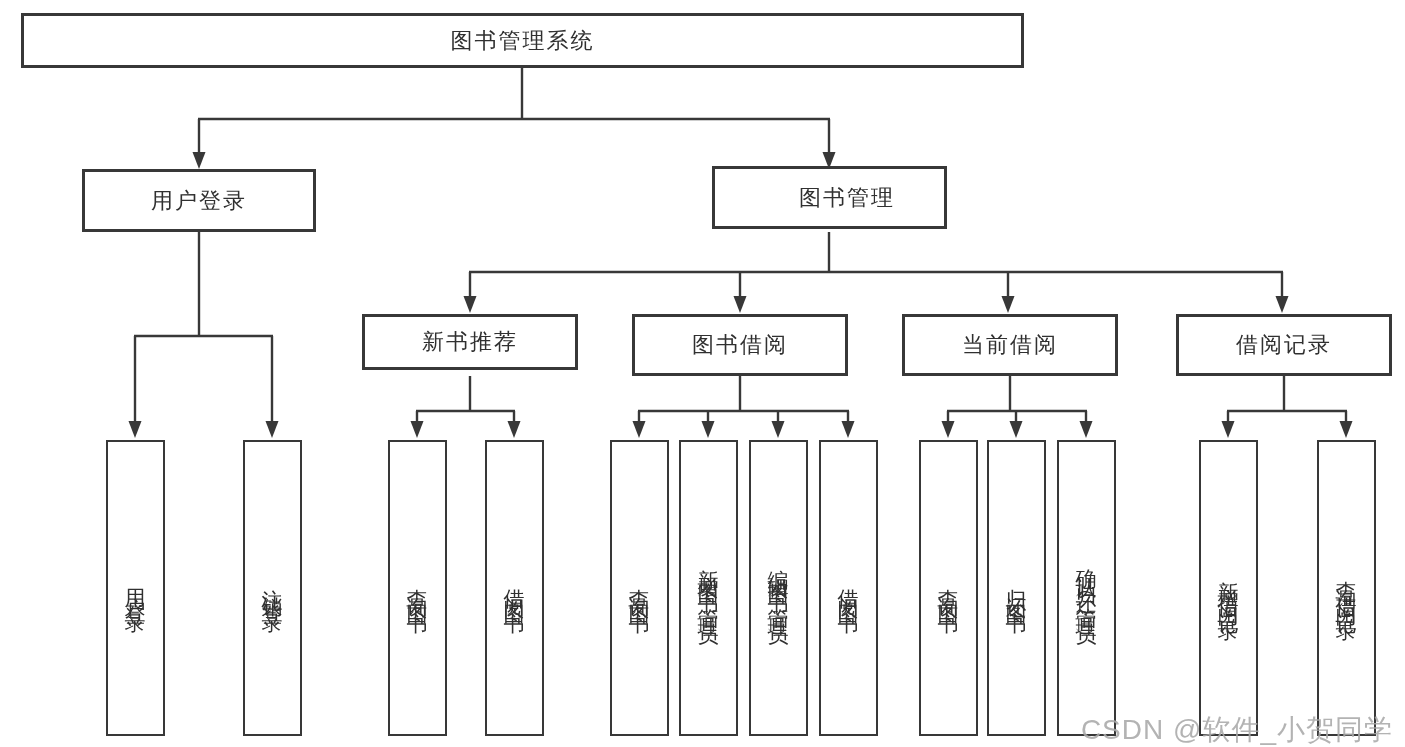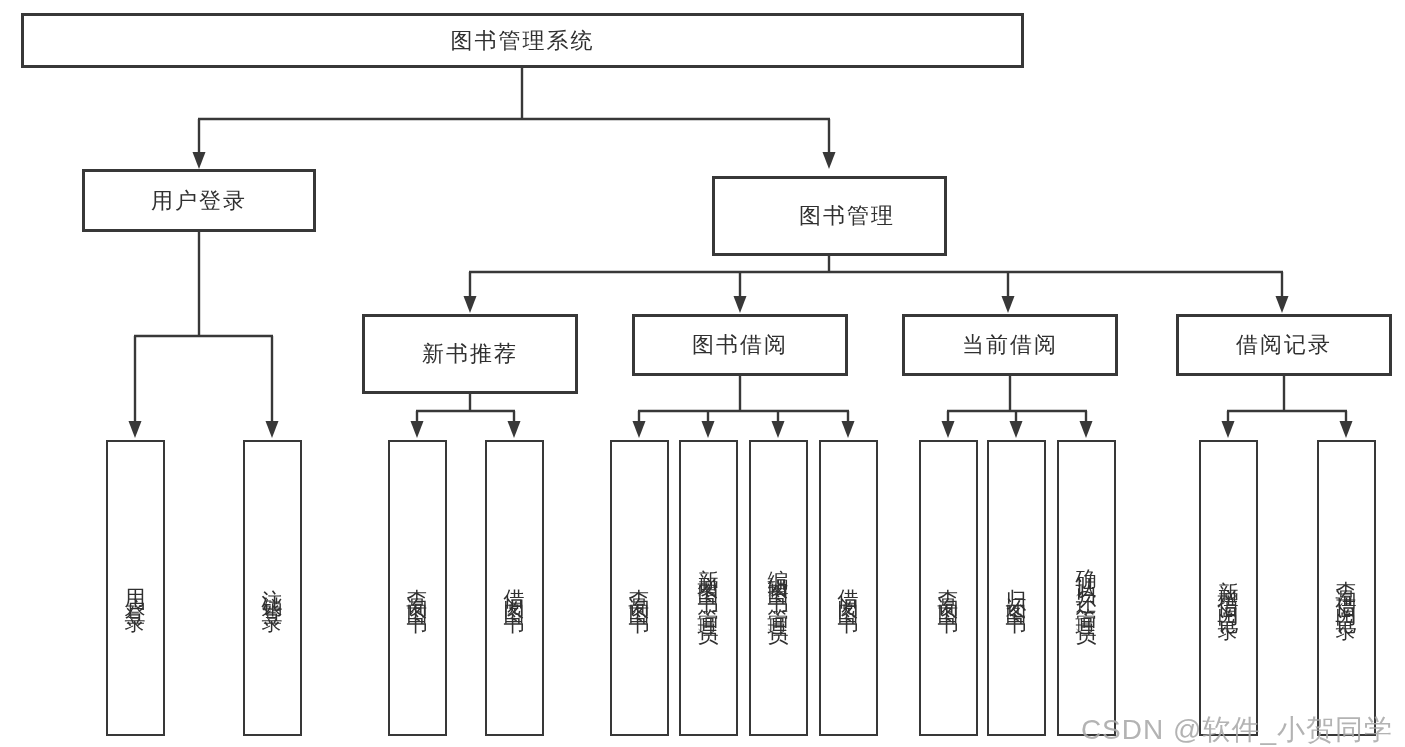--- a/index.html
+++ b/index.html
@@ -18,22 +18,22 @@
     display:flex; align-items:center; justify-content:center;
     color:#303030;
   }
   .leaf > span {
     writing-mode:vertical-rl; text-orientation:mixed;
     font-size:21px; letter-spacing:8px; line-height:1;
   }
   
   .root { left:21px;  top:13px;  width:1003px; height:55px; }
   .l2a  { left:82px;  top:169px; width:234px;  height:63px; }
-  .l2b  { left:712px; top:176px; width:235px;  height:80px;padding-left:35px; }
-  .l3a  { left:362px;  top:314px; width:216px; height:80px; }
+  .l2b  { left:712px; top:166px; width:235px;  height:63px;padding-left:35px; }
+  .l3a  { left:362px;  top:314px; width:216px; height:56px; }
   .l3b  { left:632px;  top:314px; width:216px; height:62px; }
   .l3c  { left:902px;  top:314px; width:216px; height:62px; }
   .l3d  { left:1176px; top:314px; width:216px; height:62px; }
   .leaf { top:440px; width:59px; height:296px; }
   .u1 { left:106px; }  .u2 { left:243px; }
   .n1 { left:388px; }  .n2 { left:485px; }
   .b1 { left:610px; }  .b2 { left:679px; }  .b3 { left:749px; }  .b4 { left:819px; }
   .c1 { left:919px; }  .c2 { left:987px; }  .c3 { left:1057px; }
   .r1 { left:1199px; } .r2 { left:1317px; }
   .watermark {

